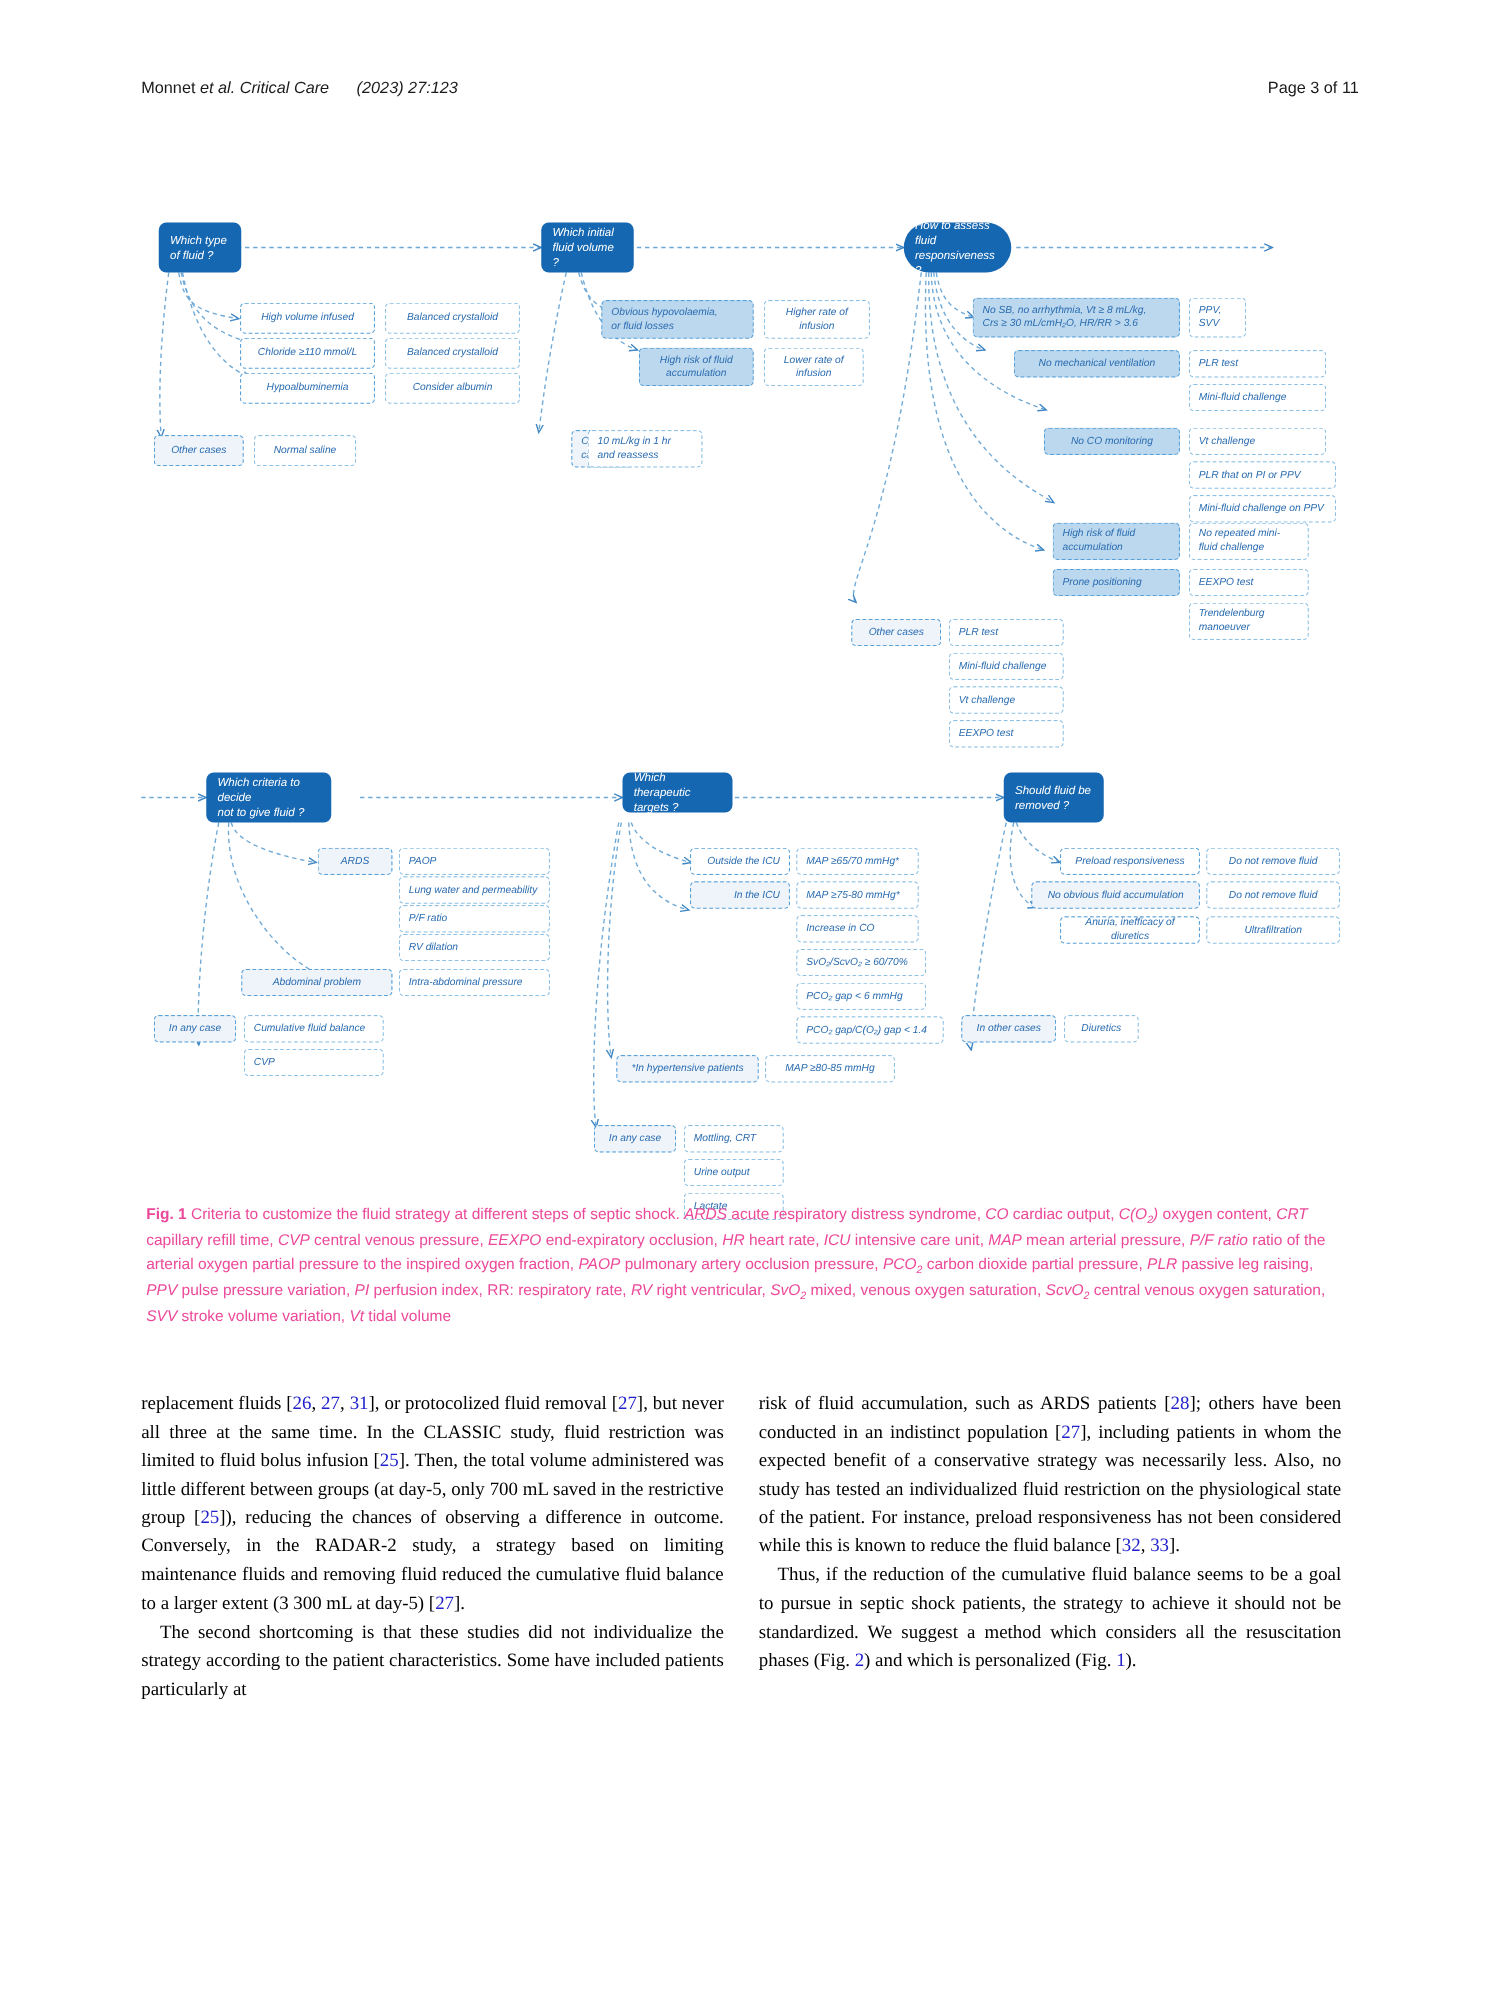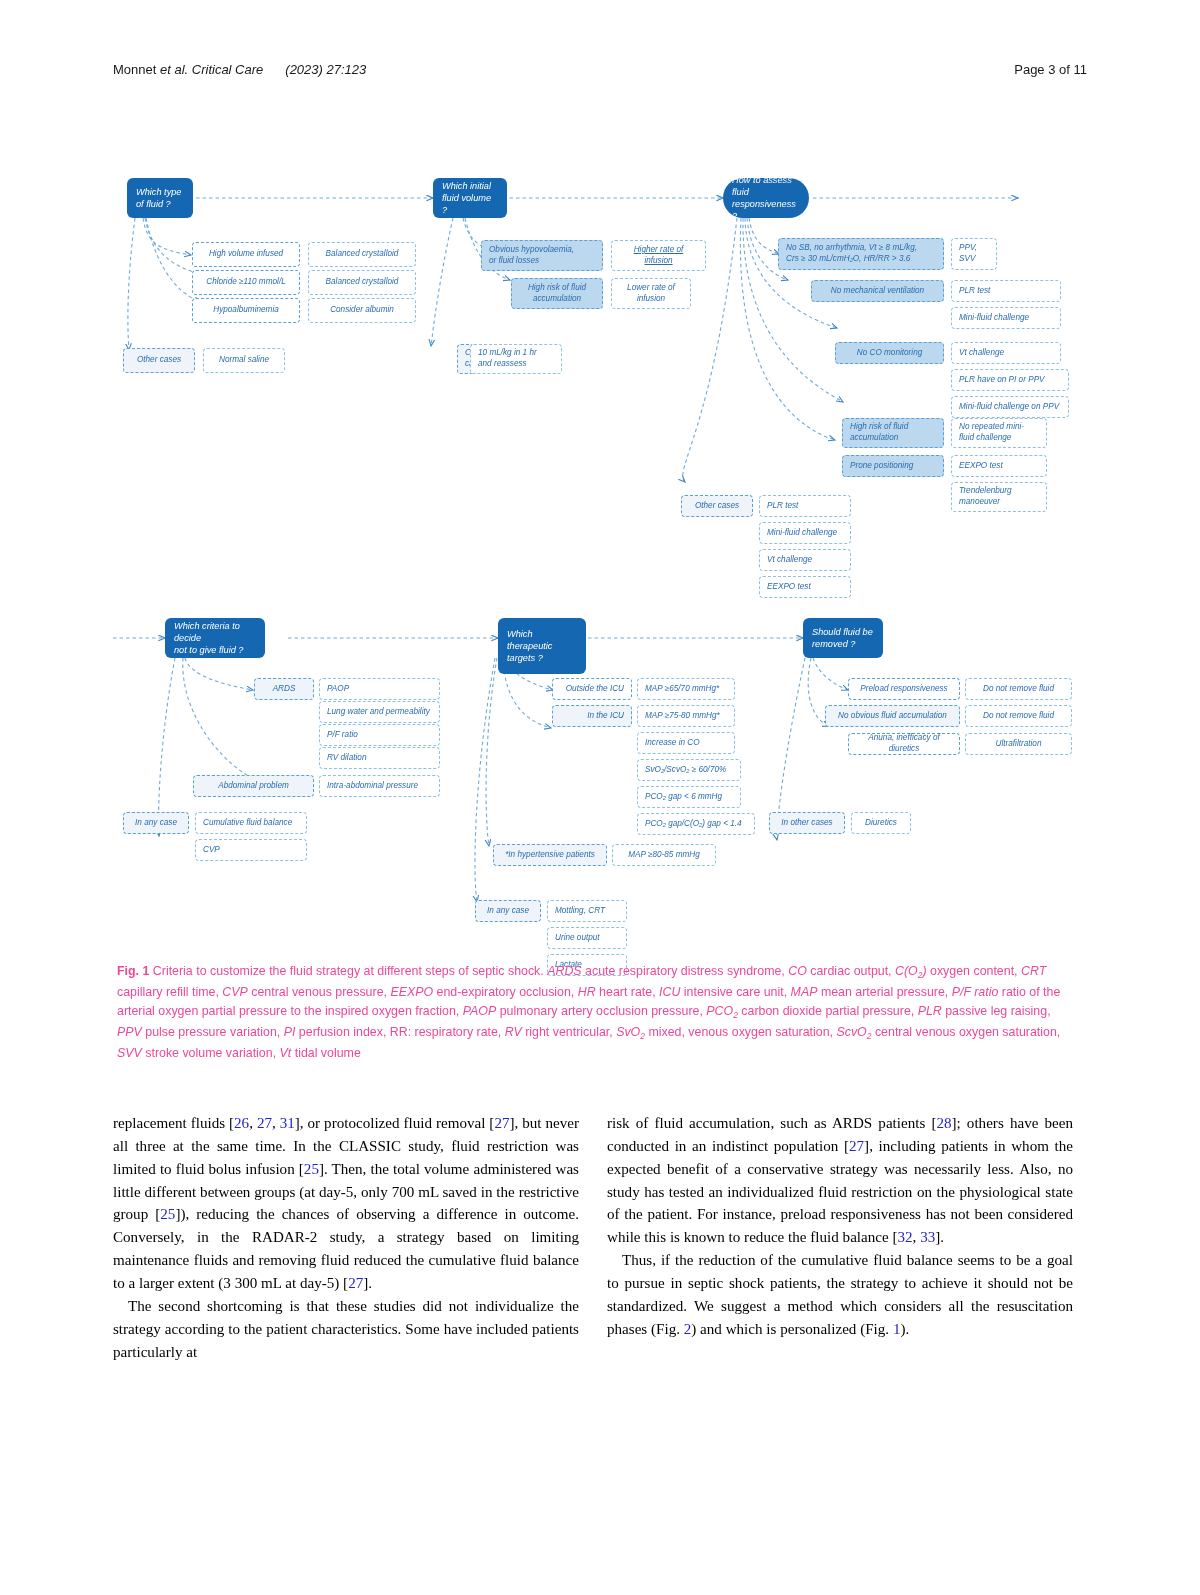--- a/index.html
+++ b/index.html
@@ -196,60 +196,60 @@
   <div class="node act  center" style="left:195px; top:92px;  width:108px; height:25px;">Balanced crystalloid</div>
   <div class="node cond center" style="left:79px;  top:120px; width:108px; height:25px;">Chloride ≥110 mmol/L</div>
   <div class="node act  center" style="left:195px; top:120px; width:108px; height:25px;">Balanced crystalloid</div>
   <div class="node cond center" style="left:79px;  top:148px; width:108px; height:25px;text-align:right;">Hypoalbuminemia</div>
   <div class="node act  center" style="left:195px; top:148px; width:108px; height:25px;">Consider albumin</div>
   <div class="node cond fillsoft center" style="left:10px; top:198px; width:72px; height:25px;">Other cases</div>
   <div class="node act  center" style="left:90px;  top:198px; width:82px;  height:25px;">Normal saline</div>
 
   <div class="node cond fill" style="left:368px; top:90px;  width:122px; height:31px;">Obvious hypovolaemia,
 or fluid losses</div>
-  <div class="node act  center" style="left:498px; top:90px;  width:95px;  height:31px;text-decoration:underline;">Higher rate of
+  <div class="node act  center" style="left:498px; top:90px;  width:85px;  height:31px;">Higher rate of
 infusion</div>
   <div class="node cond fill center" style="left:398px; top:128px; width:92px; height:31px;">High risk of fluid
 accumulation</div>
   <div class="node act  center" style="left:498px; top:128px; width:80px;  height:31px;">Lower rate of
 infusion</div>
   <div class="node cond fillsoft" style="left:300px; top:194px; width:50px; height:30px;margin-left:44px;">Other
 cases</div>
   <div class="node act" style="left:357px; top:194px; width:92px;  height:30px;">10 mL/kg in 1 hr
 and reassess</div>
 
   <div class="node cond fill" style="left:665px; top:88px;  width:166px; height:32px;">No SB, no arrhythmia, Vt ≥ 8 mL/kg,
 Crs ≥ 30 mL/cmH₂O, HR/RR &gt; 3.6</div>
   <div class="node act" style="left:838px; top:88px;  width:46px;  height:32px;">PPV,
 SVV</div>
   <div class="node cond fill center" style="left:698px; top:130px; width:133px; height:22px;">No mechanical ventilation</div>
   <div class="node act" style="left:838px; top:130px; width:110px; height:22px;">PLR test</div>
   <div class="node act" style="left:838px; top:157px; width:110px; height:22px;">Mini-fluid challenge</div>
   <div class="node cond fill center" style="left:722px; top:192px; width:109px; height:22px;">No CO monitoring</div>
   <div class="node act" style="left:838px; top:192px; width:110px; height:22px;">Vt challenge</div>
-  <div class="node act" style="left:838px; top:219px; width:118px; height:22px;">PLR have on PI or PPV</div>
+  <div class="node act" style="left:838px; top:219px; width:118px; height:22px;">PLR that on PI or PPV</div>
   <div class="node act" style="left:838px; top:246px; width:118px; height:22px;">Mini-fluid challenge on PPV</div>
   <div class="node cond fill" style="left:729px; top:268px; width:102px; height:30px;">High risk of fluid
 accumulation</div>
   <div class="node act" style="left:838px; top:268px; width:96px;  height:30px;">No repeated mini-
 fluid challenge</div>
   <div class="node cond fill" style="left:729px; top:305px; width:102px; height:22px;">Prone positioning</div>
   <div class="node act" style="left:838px; top:305px; width:96px;  height:22px;">EEXPO test</div>
   <div class="node act" style="left:838px; top:332px; width:96px;  height:30px;">Trendelenburg
 manoeuver</div>
 
   <div class="node cond fillsoft center" style="left:568px; top:345px; width:72px; height:22px;">Other cases</div>
   <div class="node act" style="left:646px; top:345px; width:92px;  height:22px;">PLR test</div>
   <div class="node act" style="left:646px; top:372px; width:92px;  height:22px;">Mini-fluid challenge</div>
   <div class="node act" style="left:646px; top:399px; width:92px;  height:22px;">Vt challenge</div>
   <div class="node act" style="left:646px; top:426px; width:92px;  height:22px;">EEXPO test</div>
 
   <div class="node hdr" style="left:52px;  top:468px; width:100px; height:40px;">Which criteria to decide
 not to give fluid ?</div>
-  <div class="node hdr" style="left:385px; top:468px; width:88px;  height:56px;">Which therapeutic
+  <div class="node hdr" style="left:385px; top:468px; width:88px;  height:32px;">Which therapeutic
 targets ?</div>
   <div class="node hdr" style="left:690px; top:468px; width:80px;  height:40px;">Should fluid be
 removed ?</div>
 
   <div class="node cond fillsoft center" style="left:141px; top:528px; width:60px; height:22px;">ARDS</div>
   <div class="node act" style="left:206px; top:528px; width:121px; height:22px;">PAOP</div>
   <div class="node act" style="left:206px; top:551px; width:121px; height:22px;">Lung water and permeability</div>
   <div class="node act" style="left:206px; top:574px; width:121px; height:22px;">P/F ratio</div>
   <div class="node act" style="left:206px; top:597px; width:121px; height:22px;">RV dilation</div>
   <div class="node cond fillsoft center" style="left:80px;  top:625px; width:121px; height:22px;">Abdominal problem</div>

